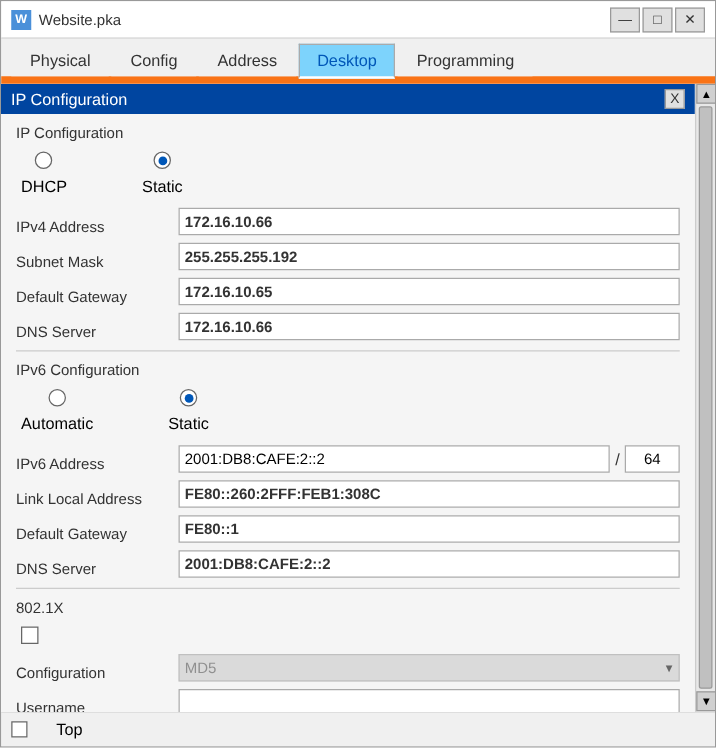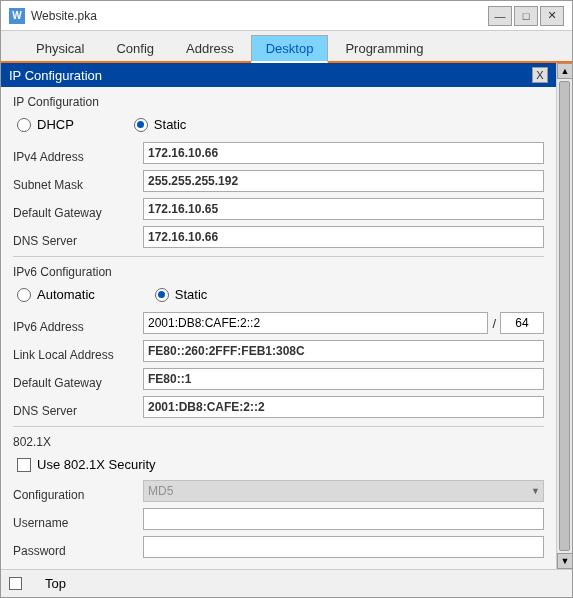--- a/index.html
+++ b/index.html
@@ -64,22 +64,22 @@
       display: flex;
       align-items: center;
       justify-content: center;
       font-size: 11px;
       color: #333;
     }
 
     .tabs {
       display: flex;
       background: #f0f0f0;
-      border-bottom: 2px solid #f97316;
-      padding: 4px 20px 0;
+      border-bottom: 6px solid #f97316;
+      padding: 4px 8px 0;
       flex-shrink: 0;
     }
 
     .tab {
       padding: 5px 14px;
       cursor: pointer;
       font-size: 13px;
       color: #333;
       border: 1px solid transparent;
       border-bottom: none;
@@ -181,20 +181,21 @@
       gap: 60px;
       margin-bottom: 10px;
       padding-left: 4px;
     }
 
     .radio-option {
       display: flex;
       align-items: center;
       gap: 6px;
       cursor: pointer;
+      flex-direction: column;
     }
 
     .radio-input {
       width: 14px;
       height: 14px;
       border-radius: 50%;
       border: 1px solid #666;
       background: white;
       display: flex;
       align-items: center;
@@ -448,21 +449,20 @@
           <span class="form-label">DNS Server</span>
           <input class="form-input" type="text" value="2001:DB8:CAFE:2::2" style="">
         </div>
 
         <div class="section-divider"></div>
 
         <div class="section-label">802.1X</div>
 
         <div class="checkbox-row">
           <div class="checkbox-input"></div>
-          <span>Use 802.1X Security</span>
         </div>
 
         <div class="form-row">
           <span class="form-label">Configuration</span>
           <div class="select-wrapper">
             <select disabled="">
               <option>MD5</option>
             </select>
             <span class="select-arrow">▼</span>
           </div>

